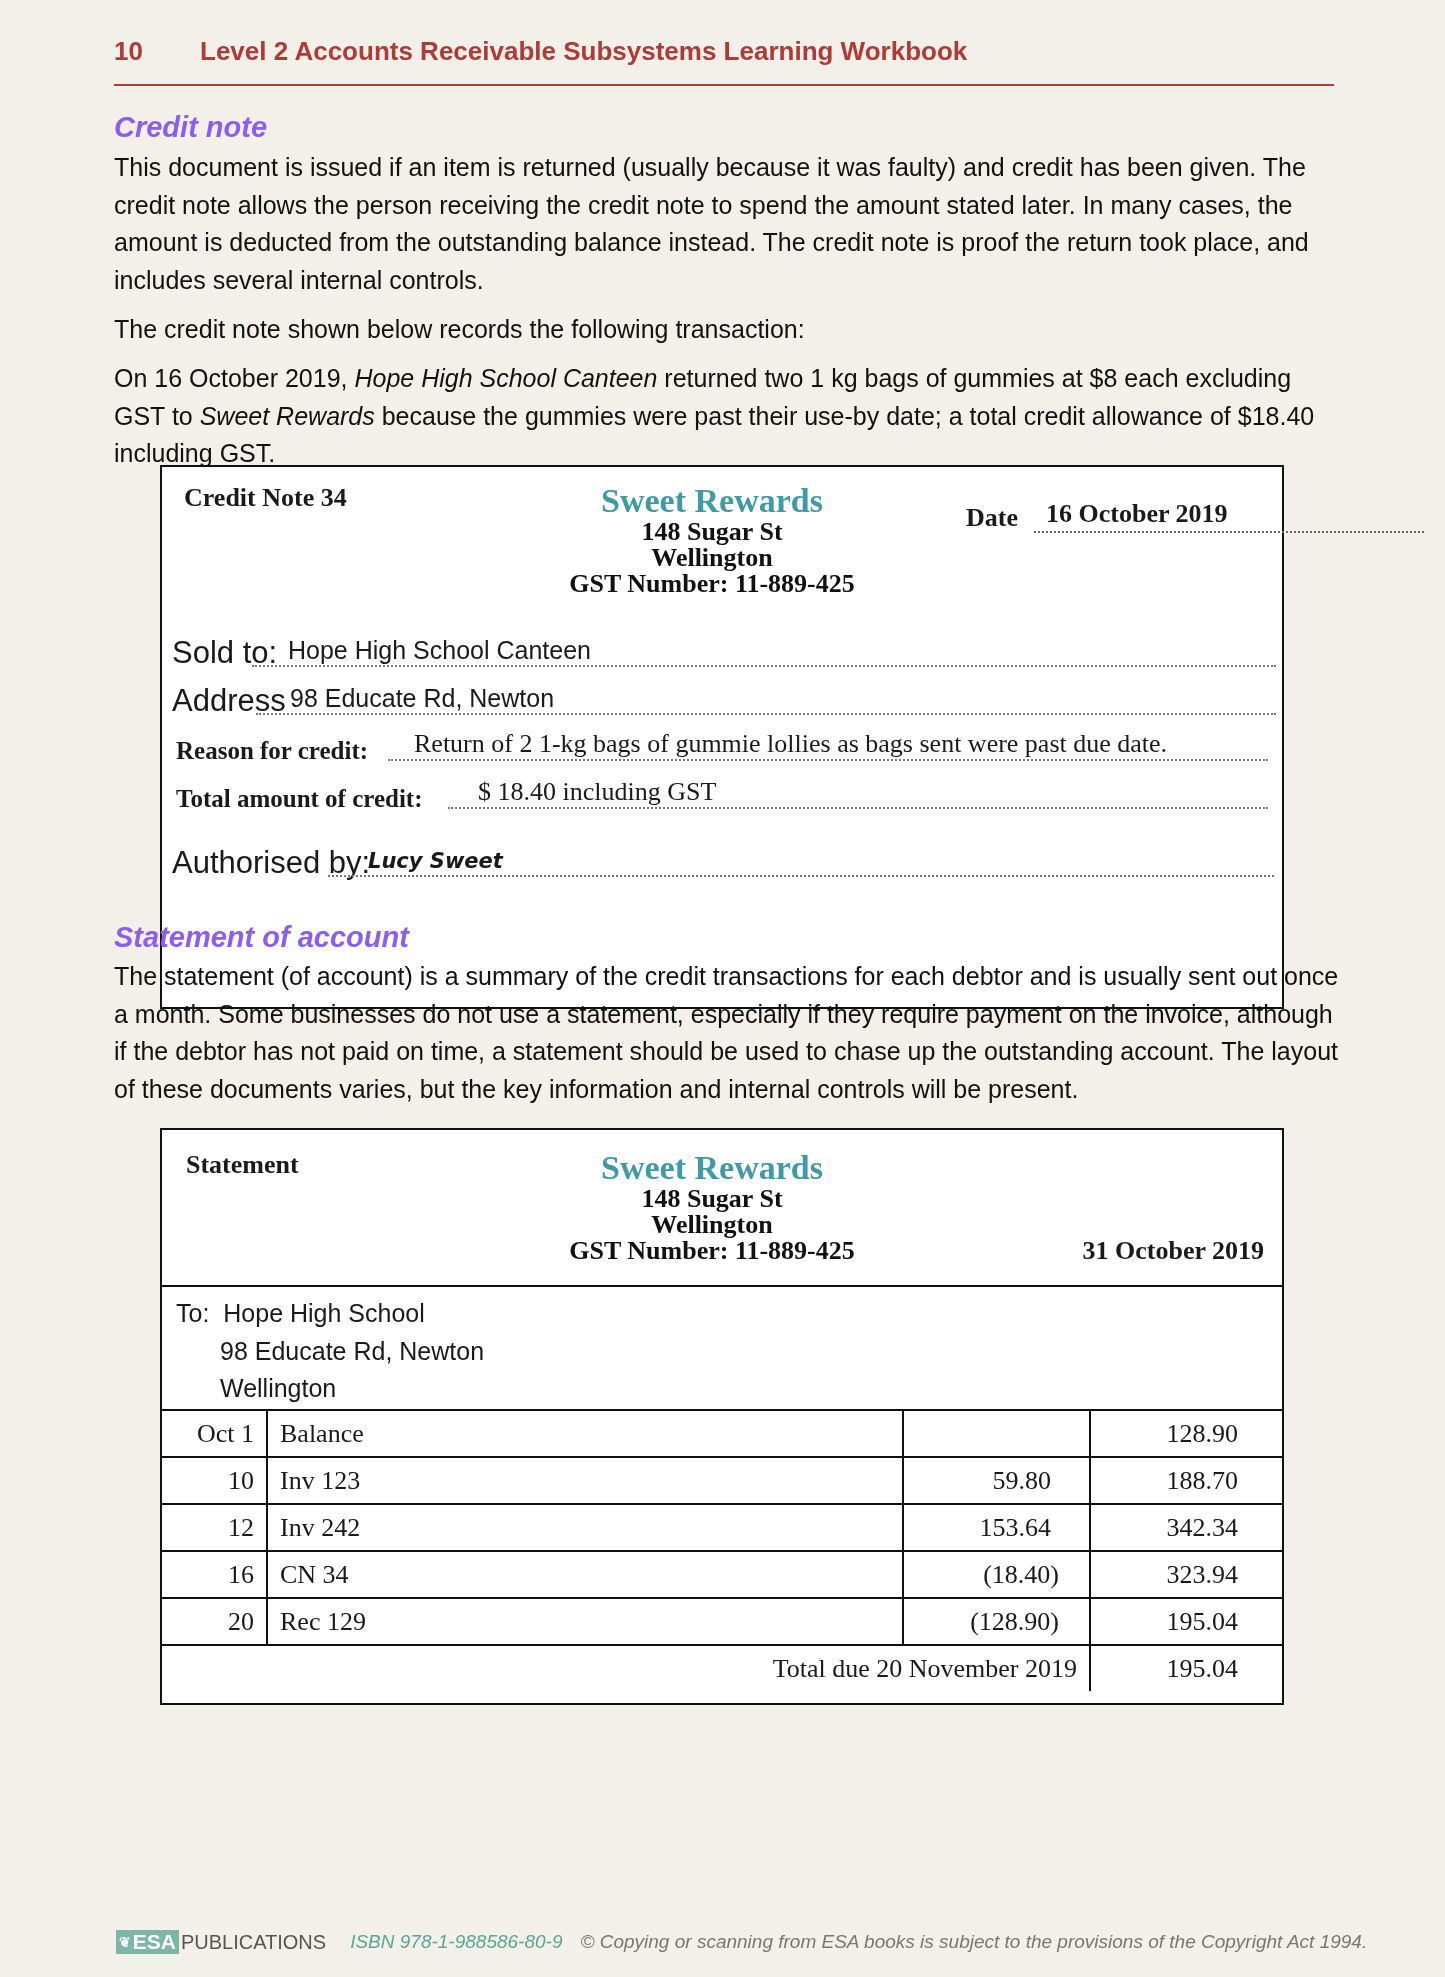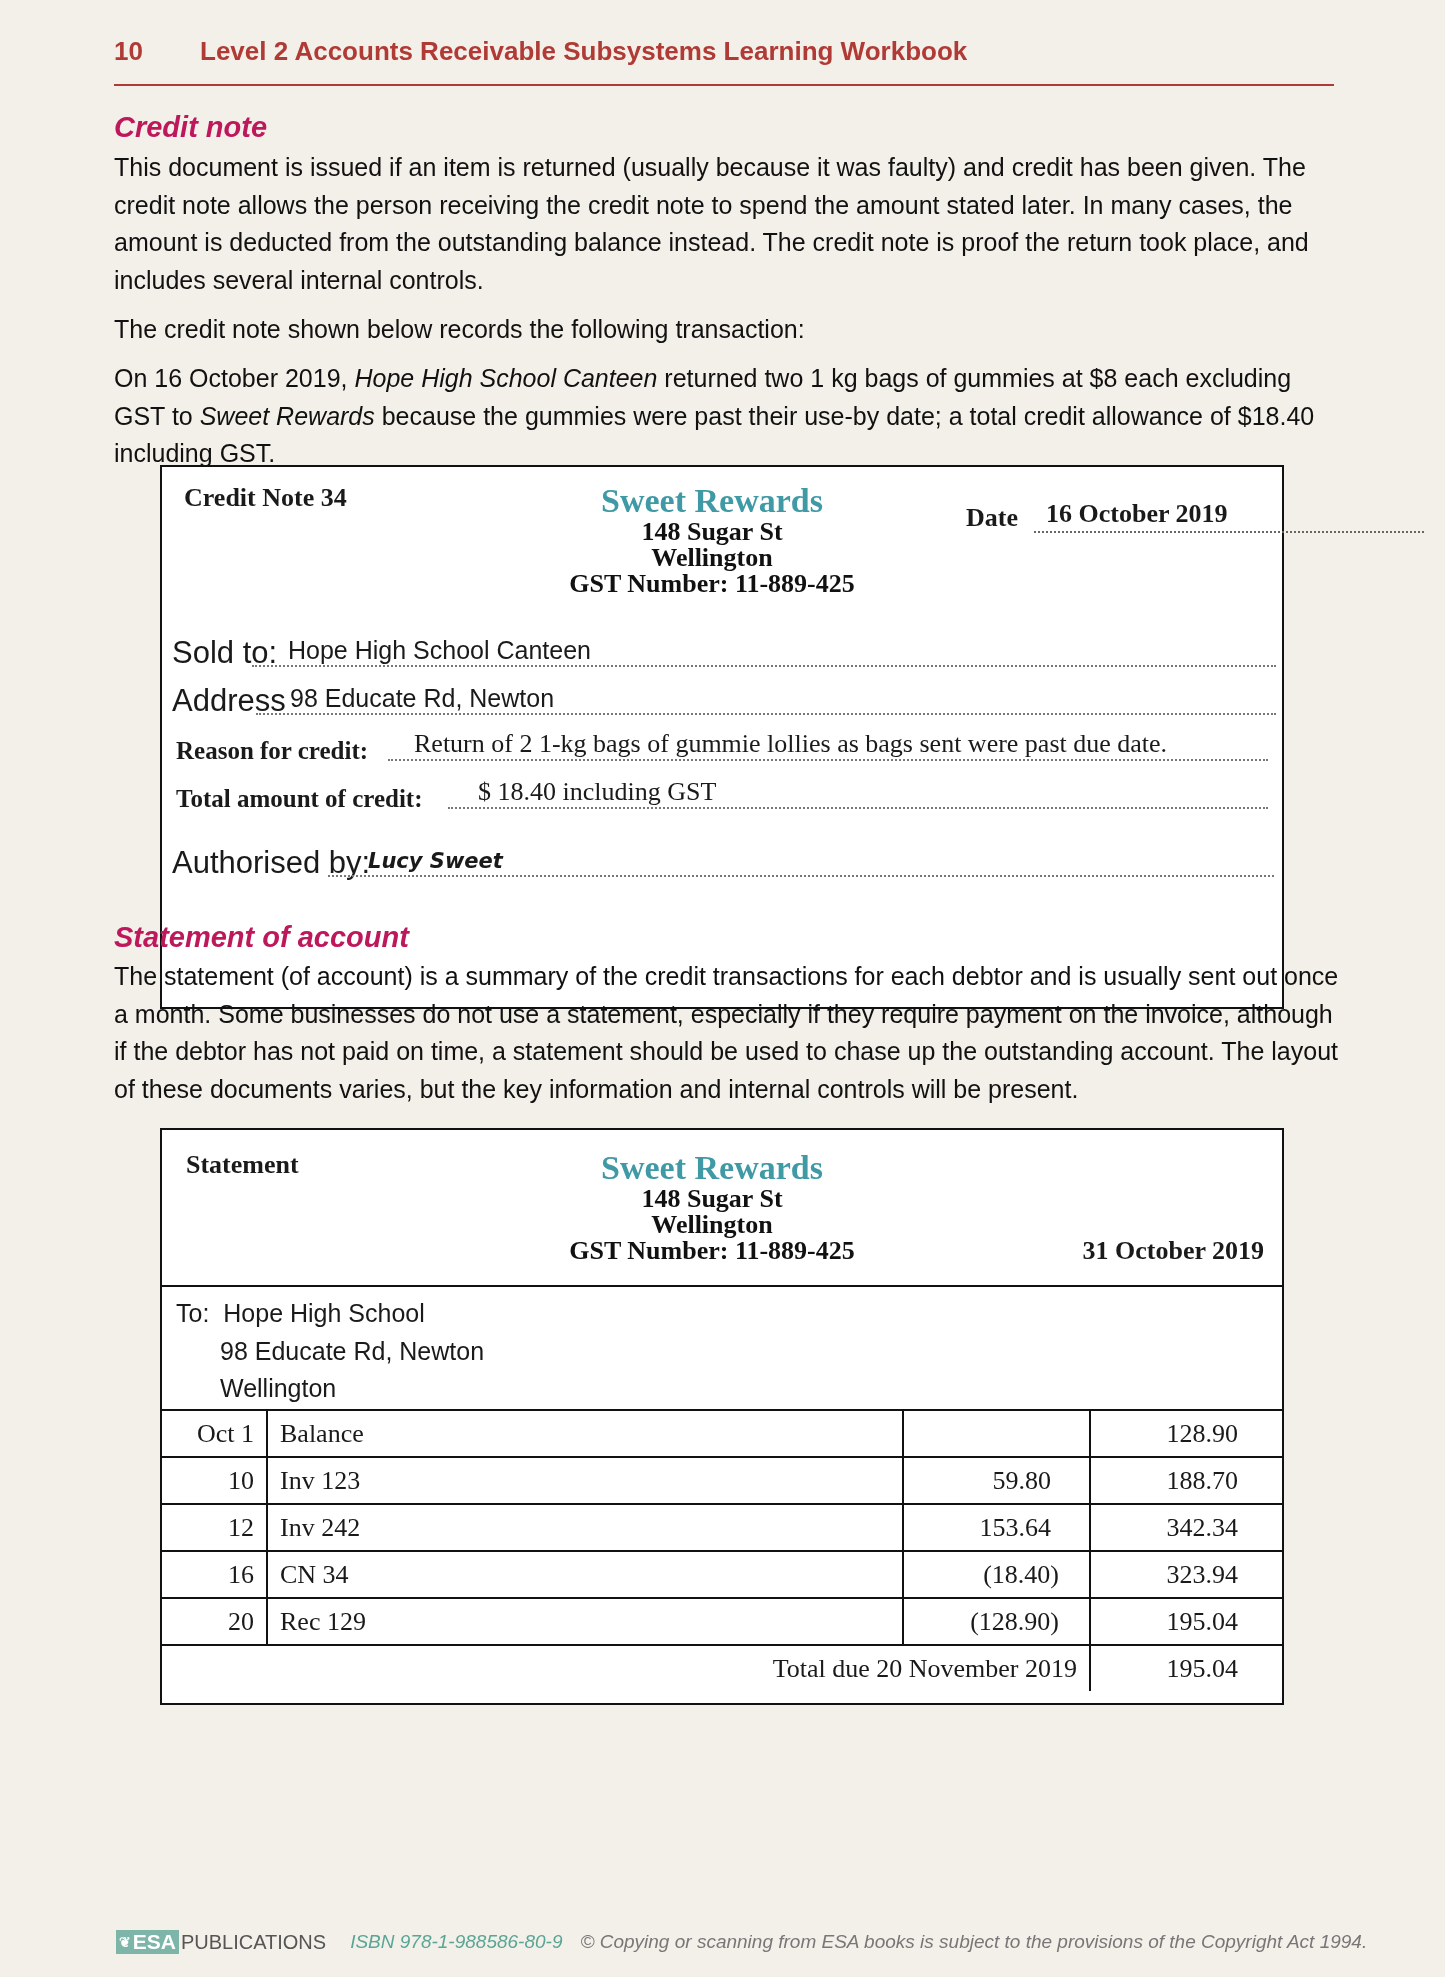--- a/index.html
+++ b/index.html
@@ -5,21 +5,21 @@
   html,body{margin:0;padding:0;}
   body{width:1445px;height:1977px;background:#f3f0e9;position:relative;overflow:hidden;
        font-family:"Liberation Sans Narrow","Liberation Sans",sans-serif;color:#1a1a1a;}
   .cond{font-family:"Liberation Sans",sans-serif;}
   .serif{font-family:"Liberation Serif",serif;}
 
   .runhead{position:absolute;left:114px;top:34px;width:1220px;height:50px;border-bottom:2px solid #b03a35;}
   .runhead .pg{position:absolute;left:0;top:2px;font-size:26px;font-weight:bold;color:#b03a35;}
   .runhead .title{position:absolute;left:86px;top:2px;font-size:26px;font-weight:bold;color:#b03a35;}
 
-  h2{position:absolute;margin:0;font-size:29px;font-style:italic;font-weight:bold;color:#be185d;}
+  h2{position:absolute;margin:0;font-size:29px;font-style:italic;font-weight:bold;color:#8b5cf6;}
   p.body{position:absolute;margin:0;left:114px;width:1230px;font-size:25px;line-height:37.5px;color:#111;}
   .cn-box{position:absolute;left:160px;top:465px;width:1124px;height:544px;background:#fff;border:2px solid #111;box-sizing:border-box;}
   .cn-box .cnno{position:absolute;left:22px;top:16px;font-size:26px;font-weight:bold;}
   .biz{position:absolute;text-align:center;font-weight:bold;}
   .biz .name{color:#3f9aa6;font-size:34px;line-height:36px;}
   .biz .line{font-size:26px;line-height:26px;color:#111;}
   .cn-box .biz{left:340px;width:420px;top:16px;}
   .cn-box .date{position:absolute;left:804px;top:36px;font-size:26px;font-weight:bold;}
   .cn-box .date-val{position:absolute;left:872px;top:32px;width:390px;border-bottom:2px dotted #666;font-size:26px;font-weight:bold;padding-left:12px;box-sizing:border-box;height:34px;}
   .cn-field{position:absolute;left:10px;right:6px;height:36px;}

